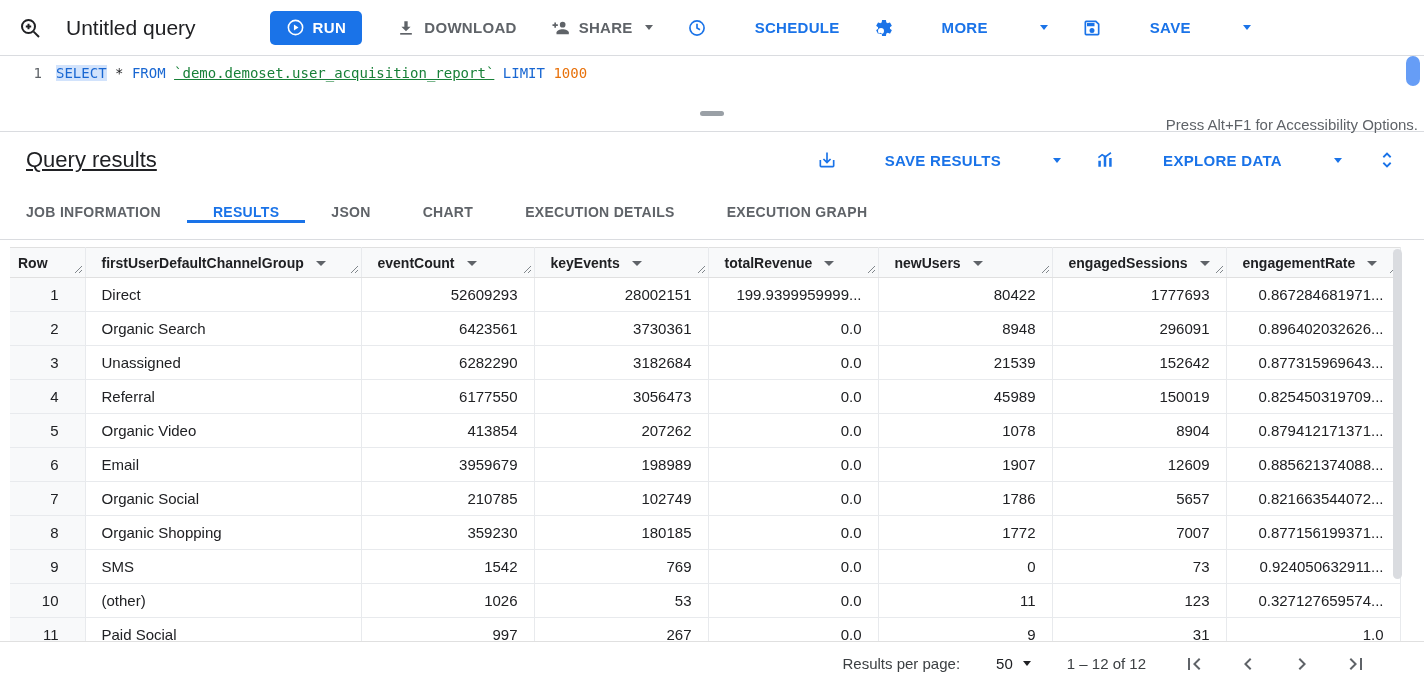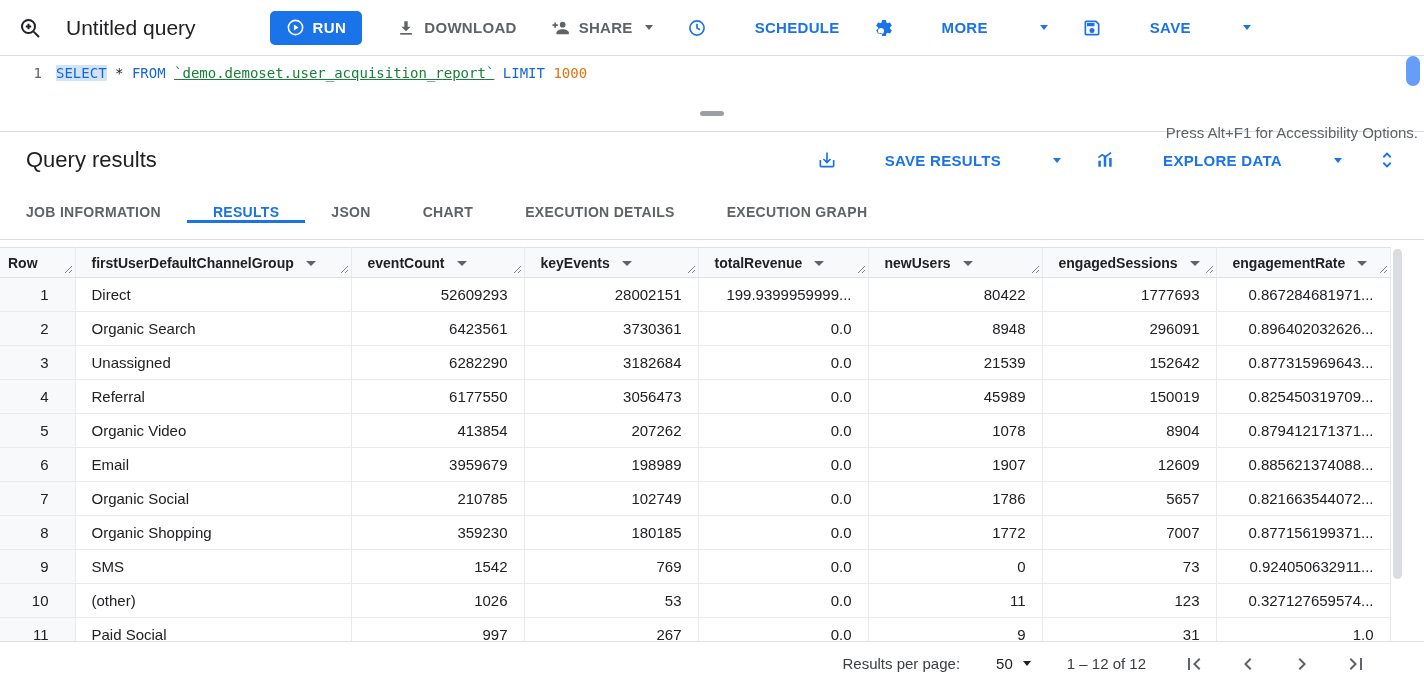--- a/index.html
+++ b/index.html
@@ -46,40 +46,40 @@
   .tok-ref { color: var(--ref); text-decoration: underline; }
   .tok-number { color: var(--numlit); }
   .tok-plain { color: #202124; }
   .editor-scrollbar { position: absolute; top: 0; right: 4px; width: 14px;
     height: 30px; background: #669df6; border-radius: 7px; }
 
   
   .hint-strip { position: relative; height: 28px; border-bottom: 1px solid #dadce0; }
   .drag-handle { position: absolute; left: 50%; top: 7px; transform: translateX(-50%);
     width: 24px; height: 5px; border-radius: 3px; background: #9aa0a6; }
-  .hint { position: absolute; right: 6px; top: 16px; line-height: 26px;
+  .hint { position: absolute; right: 6px; top: 8px; line-height: 26px;
     font-size: 15px; color: #5f6368; }
 
   
   .results-header { height: 56px; display: flex; align-items: center;
     justify-content: space-between; padding: 0 26px; }
-  .results-header h2 { font-size: 22px; font-weight: 400; color: #202124; }
+  .results-header h2 { font-size: 22px; font-weight: 400; color: #202124; text-decoration: underline; }
   .rh-actions { display: flex; align-items: center; gap: 34px; }
   .icon-btn { display: inline-flex; align-items: center; }
 
   
   .tabs { height: 52px; display: flex; align-items: center;
     border-bottom: 1px solid #dadce0; padding-left: 0; }
   .tab { display: flex; align-items: center; padding: 0 26px; font-size: 14px;
     font-weight: 700; letter-spacing: .3px; color: var(--gray); cursor: pointer;
     border-bottom: 3px solid transparent; }
   .tab.active { color: var(--accent); border-bottom-color: var(--accent); }
 
   
-  .table-viewport { position: relative; margin-top: 7px; height: 394px; overflow: hidden; }
+  .table-viewport { position: relative; margin-top: 7px; height: 394px; overflow: hidden; padding-left: 10px; }
   table { border-collapse: collapse; table-layout: fixed; width: 1390px; }
   th { height: 30px; background: var(--hdrbg); border: 1px solid var(--cellborder);
     border-top: 1px solid var(--border); border-bottom: 1px solid var(--border);
     border-left: none; font-size: 14px; font-weight: 700; color: #202124;
     text-align: left; padding: 0 14px 0 16px; position: relative; white-space: nowrap;
     overflow: hidden; cursor: pointer; }
   th.row-col { padding-left: 8px; }
   th:last-child { border-right: 1px solid var(--cellborder); }
   .th-label { vertical-align: middle; }
   .sort-caret { display: inline-block; width: 0; height: 0; margin-left: 12px;

